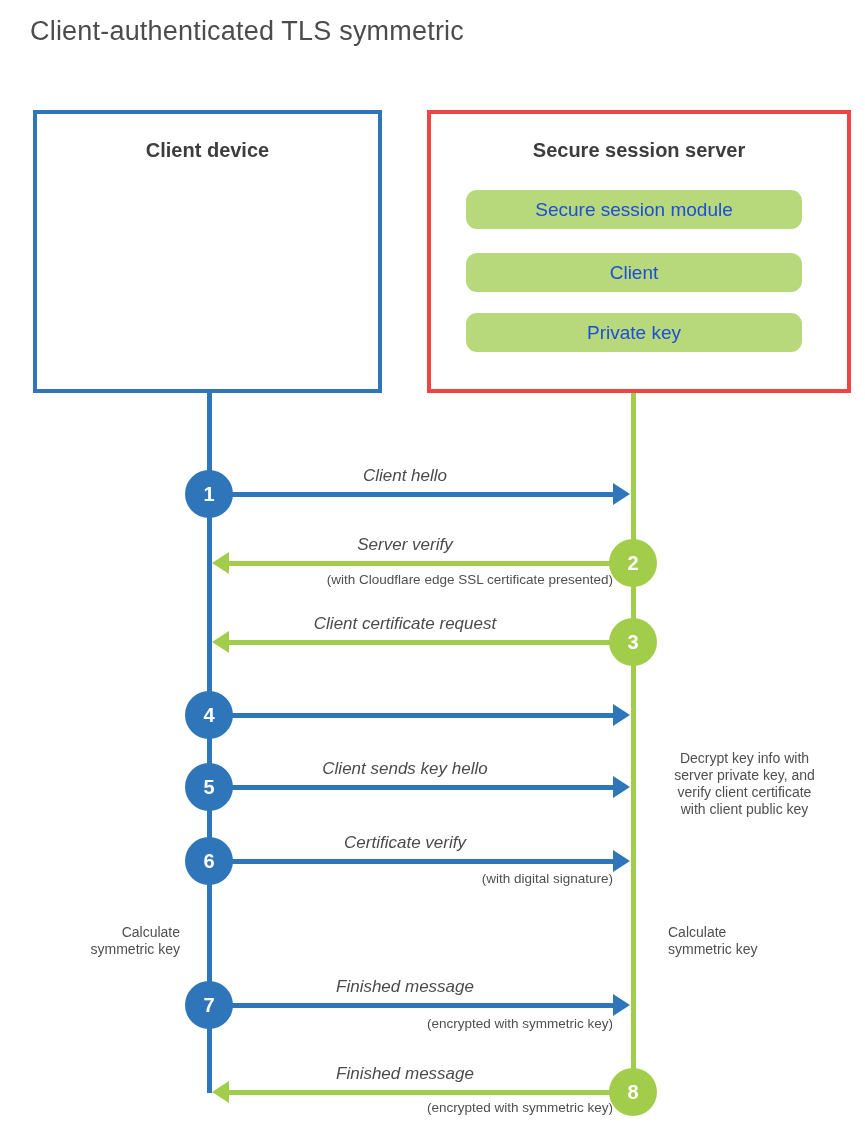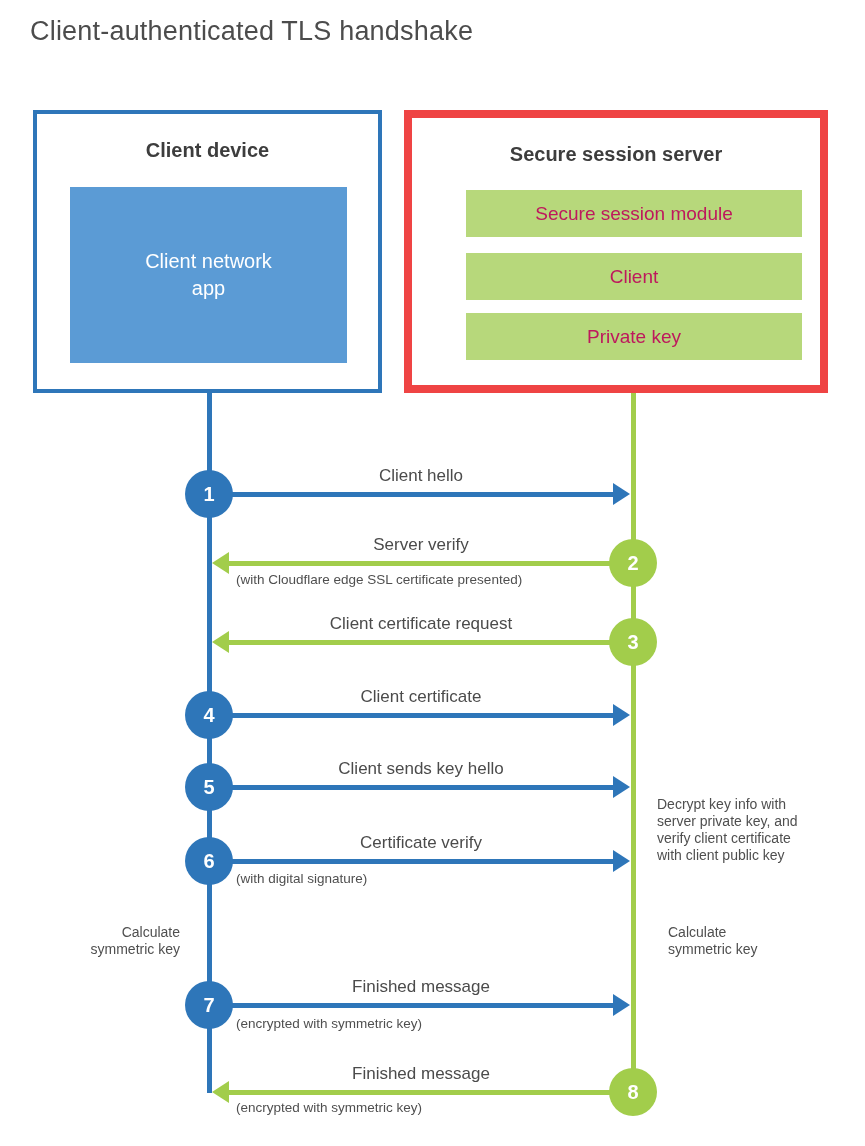--- a/index.html
+++ b/index.html
@@ -23,21 +23,21 @@
   }
   
   .actor-box {
     position: absolute;
     top: 110px;
     height: 283px;
     box-sizing: border-box;
     background: #ffffff;
   }
   .client-box { left: 33px; width: 349px; border: 4px solid #2e76b9; }
-  .server-box { left: 404px; width: 424px; border: 8px solid #ef4444; }
+  .server-box { left: 427px; width: 424px; border: 4px solid #ef4444; }
   .box-title {
     margin-top: 25px;
     text-align: center;
     font-size: 20px;
     font-weight: bold;
     color: #3d3d3d;
   }
   .client-app {
     position: absolute;
     left: 70px;
@@ -51,27 +51,28 @@
     display: flex;
     align-items: center;
     justify-content: center;
     text-align: center;
     white-space: pre-line;
   }
   .server-bar {
     position: absolute;
     left: 466px;
     width: 336px;
-    height: 47px;
+    height: 39px;
     background: #b7d87b;
-    color: #be185d;
+    color: #1d4ed8;
     font-size: 19px;
     display: flex;
     align-items: center;
     justify-content: center;
+    border-radius: 11px;
   }
   .bar-1 { top: 190px; }
   .bar-2 { top: 253px; }
   .bar-3 { top: 313px; }
   
   .lifeline {
     position: absolute;
     top: 393px;
     width: 5px;
     height: 700px;
@@ -118,60 +119,59 @@
     width: 0;
     height: 0;
     border-top: 11px solid transparent;
     border-bottom: 11px solid transparent;
   }
   .arrow.right .head { right: 0; border-left: 17px solid #2e76b9; }
   .arrow.left  .head { left: 0;  border-right: 17px solid #a2cd4b; }
   
   .step-label {
     position: absolute;
-    left: 229px;
+    left: 213px;
     width: 384px;
     text-align: center;
     font-size: 17px;
     color: #4b4b4b;
     z-index: 4;
+    font-style: italic;
   }
   .step-sub {
     position: absolute;
-    left: 236px;
+    left: 229px;
     width: 384px;
-    text-align: left;
+    text-align: right;
     font-size: 13.5px;
     color: #4f4f4f;
     z-index: 4;
   }
   
   .note {
     position: absolute;
     font-size: 14px;
     line-height: 1.22;
     color: #4f4f4f;
     white-space: pre-line;
   }
-  .note-decrypt { left: 657px; top: 750px; width: 175px; text-align: left; margin-top: 46px; }
+  .note-decrypt { left: 657px; top: 750px; width: 175px; text-align: center; }
   .note-calc-left { left: 58px; top: 924px; width: 122px; text-align: right; }
   .note-calc-right { left: 668px; top: 924px; width: 130px; text-align: left; }
 </style>
 </head>
 <body>
 
 <div class="canvas">
 
-  <h1 class="page-title">Client-authenticated TLS handshake</h1>
+  <h1 class="page-title">Client-authenticated TLS symmetric</h1>
 
   <div class="actor-box client-box">
     <div class="box-title">Client device</div>
   </div>
-  <div class="client-app">Client network
-app</div>
 
   <div class="actor-box server-box">
     <div class="box-title">Secure session server</div>
   </div>
   <div class="server-bar bar-1">Secure session module</div>
   <div class="server-bar bar-2">Client</div>
   <div class="server-bar bar-3">Private key</div>
 
   <div class="lifeline blue"></div>
   <div class="lifeline green"></div>
@@ -191,21 +191,20 @@
   <div class="step-sub" style="top:572px">(with Cloudflare edge SSL certificate presented)</div>
   <div class="step-circle green" style="top:539px">2</div>
 
   <div class="step-label" style="top:614px">Client certificate request</div>
   <div class="arrow left green" style="top:631px">
       <div class="shaft"></div>
       <div class="head"></div>
     </div>
   <div class="step-circle green" style="top:618px">3</div>
 
-  <div class="step-label" style="top:687px">Client certificate</div>
   <div class="arrow right blue" style="top:704px">
       <div class="shaft"></div>
       <div class="head"></div>
     </div>
   <div class="step-circle blue" style="top:691px">4</div>
 
   <div class="step-label" style="top:759px">Client sends key hello</div>
   <div class="arrow right blue" style="top:776px">
       <div class="shaft"></div>
       <div class="head"></div>

